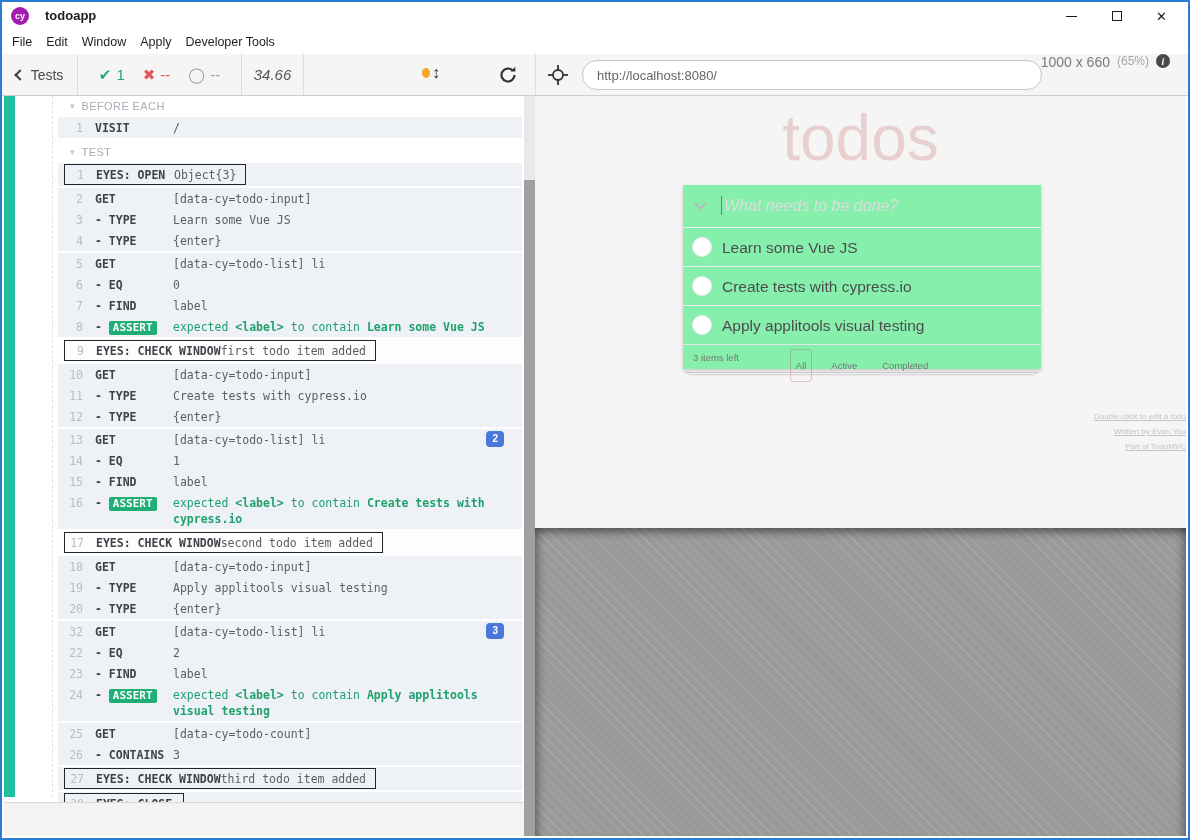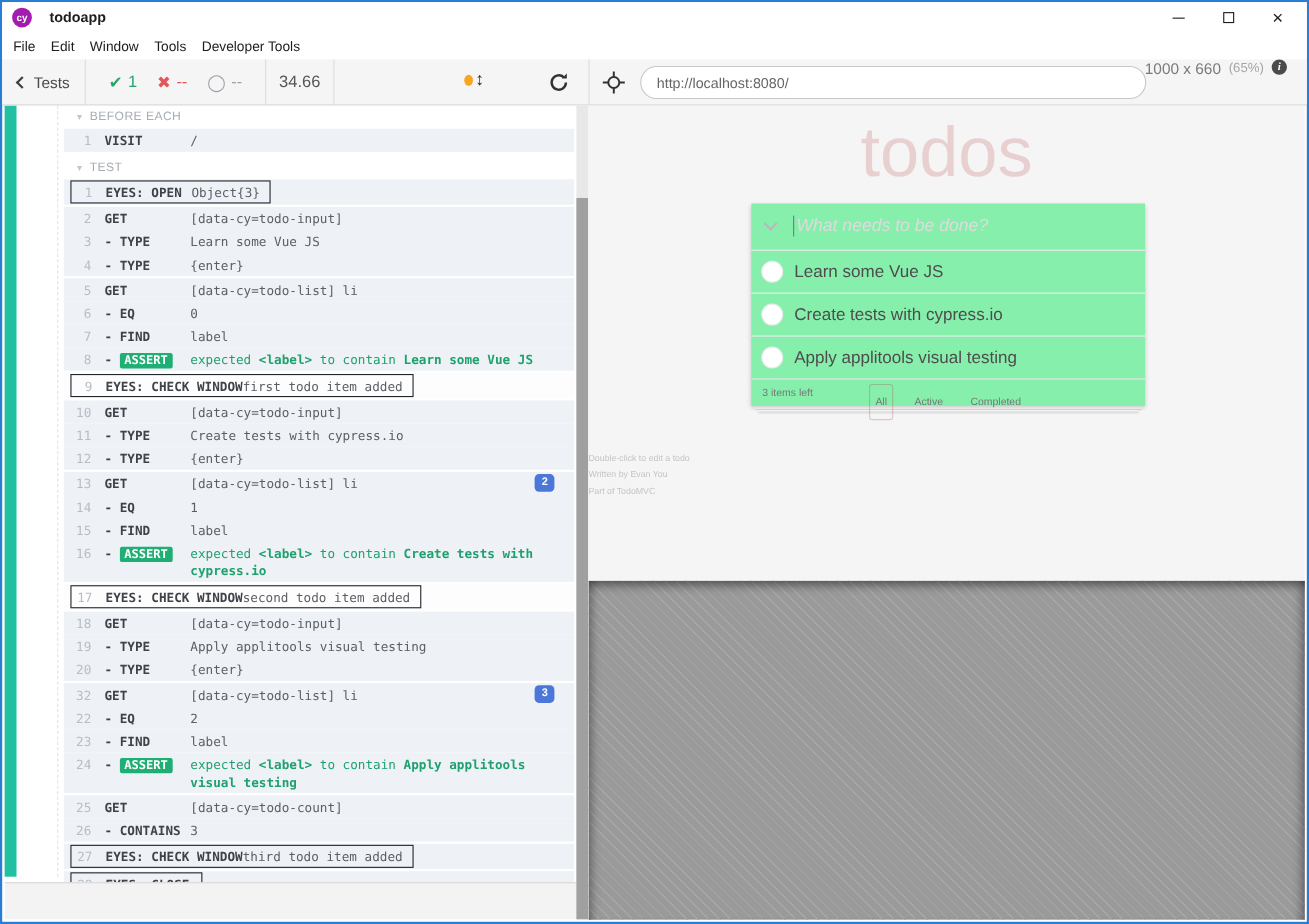--- a/index.html
+++ b/index.html
@@ -35,21 +35,21 @@
                transform:rotate(45deg); margin-top:1px; }
   .stats { position:absolute; left:76px; top:0; width:164px; height:100%;
            display:flex; align-items:center; justify-content:center; gap:18px;
            border-right:1px solid #ddd; font-size:15px; }
   .stat { display:flex; align-items:center; gap:5px; }
   .stat-pass { color:#27a56f; }
   .stat-fail { color:#e2555b; }
   .stat-pend { color:#9aa2aa; }
   .duration { position:absolute; left:240px; top:0; width:62px; height:100%;
               border-right:1px solid #ddd; display:flex; align-items:center; justify-content:center;
-              color:#555; font-size:15px; }
+              color:#555; font-size:15px;font-style:italic; }
   .updown-wrap { position:absolute; left:420px; top:10px; display:flex; align-items:center; gap:2px; }
   .orange-dot { width:8px; height:10px; border-radius:50%; background:#f5a623; }
   .updown-glyph { font-size:16px; color:#333; }
   .reload-btn { position:absolute; left:496px; top:11px; width:20px; height:20px; }
   .right-sep { position:absolute; left:533px; top:0; height:100%; border-left:1px solid #ddd; }
   .crosshair-btn { position:absolute; left:545px; top:10px; width:22px; height:22px; }
   .url-bar { position:absolute; left:580px; top:6px; width:460px; height:30px; background:#fff;
              border:1px solid #c8c8c8; border-radius:15px; font-size:13px; color:#666;
              padding:0 14px; outline:none; font-family:"Liberation Sans",sans-serif; }
   .viewport-info { position:absolute; right:18px; top:0; height:100%; display:flex; align-items:flex-start; gap:7px; }
@@ -117,22 +117,22 @@
   .todo-item { position:relative; height:39px; border-top:1px solid #ededed; }
   .todo-toggle { position:absolute; left:9px; top:9px; width:20px; height:20px; border-radius:50%;
                  border:1px solid #ececec; background:#fff; }
   .todo-label { position:absolute; left:39px; top:0; line-height:39px; font-size:15.5px; color:#4d4d4d; }
   .todo-footer { position:relative; height:25px; border-top:1px solid #e6e6e6;
                  font-size:9.5px; color:#777; }
   .todo-count { position:absolute; left:10px; top:7px; }
   .filters { position:absolute; left:0; right:0; top:4px; display:flex; justify-content:center; gap:13px; }
   .filter { padding:10px 5px; border:1px solid transparent; border-radius:3px; }
   .filter.selected { border-color:rgba(175,47,47,0.25); }
-  .app-info { position:absolute; left:0; right:0; top:313px; text-align:left;
-              font-size:8px; line-height:15px; color:#c4c4c4; }
+  .app-info { position:absolute; left:0; right:0; top:313px; text-align:right;
+              font-size:8px; line-height:15px; color:#c4c4c4;text-decoration:underline; }
 
   svg { display:block; }
 </style>
 </head>
 <body>
 
 <div class="window">
 
   <div class="titlebar">
     <span class="cy-logo">cy</span>
@@ -147,21 +147,21 @@
       <div class="win-btn">
           <span class="close-glyph">✕</span>
         </div>
     </div>
   </div>
 
   <div class="menubar" id="menubar">
       <span class="menu-item">File</span>
       <span class="menu-item">Edit</span>
       <span class="menu-item">Window</span>
-      <span class="menu-item">Tools</span>
+      <span class="menu-item">Apply</span>
       <span class="menu-item">Developer Tools</span>
     </div>
 
   <div class="toolbar">
     <div class="tests-btn">
       <span class="chev-left"></span>
       <span>Tests</span>
     </div>
     <div class="stats">
       <span class="stat stat-pass">

